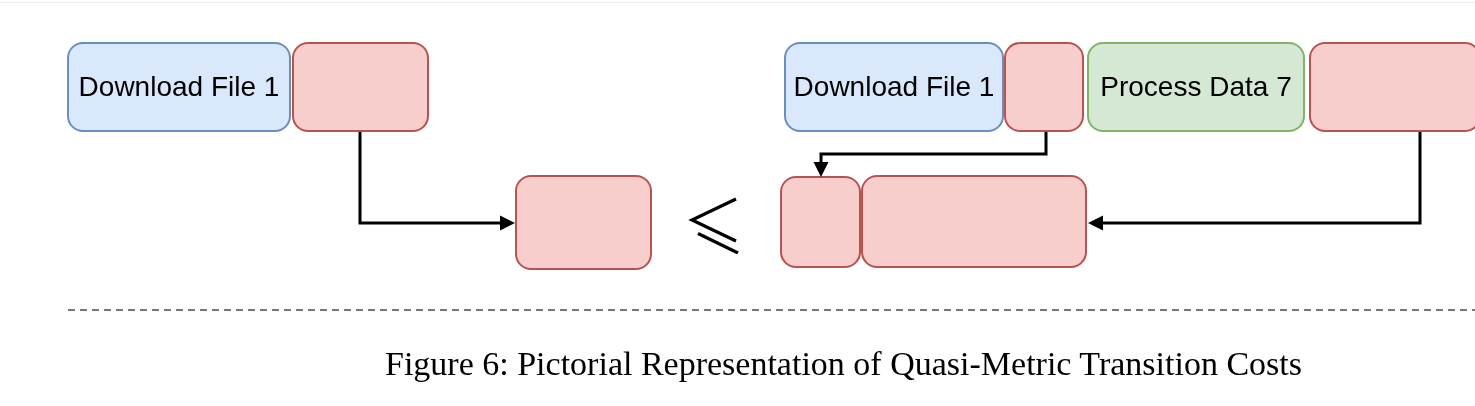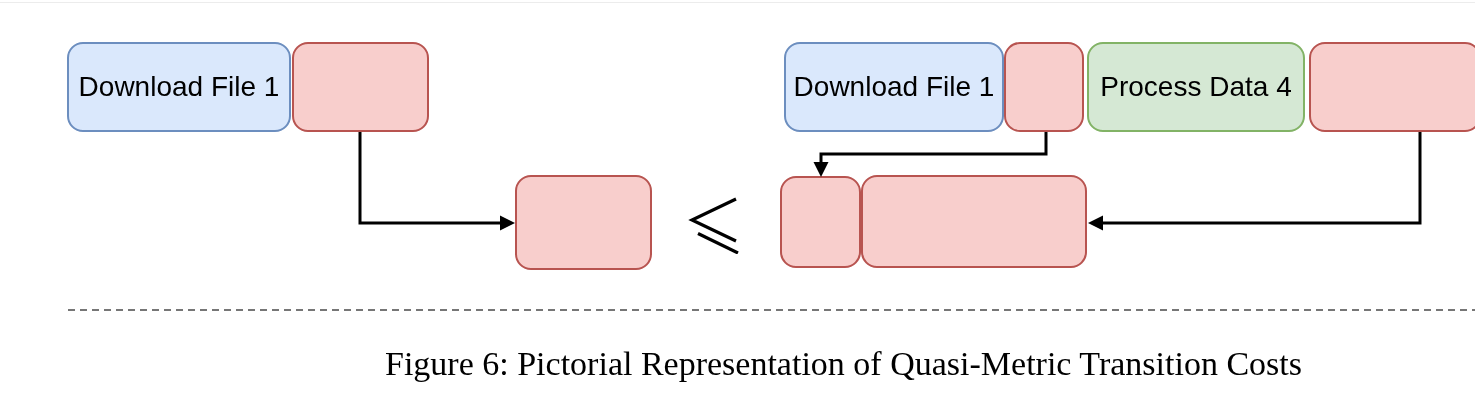--- a/index.html
+++ b/index.html
@@ -56,21 +56,21 @@
   </div>
 
   <div class="box red" style="left:515px;top:175px;width:137px;height:95px;">
     <span></span>
   </div>
 
   <div class="box blue" style="left:784px;top:42px;width:220px;height:90px;">
     <span>Download File 1</span>
   </div>
   <div class="box green" style="left:1087px;top:42px;width:218px;height:90px;">
-    <span>Process Data 4</span>
+    <span>Process Data 7</span>
   </div>
   <div class="box red" style="left:1004px;top:42px;width:80px;height:90px;">
     <span></span>
   </div>
   <div class="box red" style="left:1309px;top:42px;width:172px;height:90px;">
     <span></span>
   </div>
 
   <div class="box red" style="left:780px;top:176px;width:81px;height:92px;">
     <span></span>

